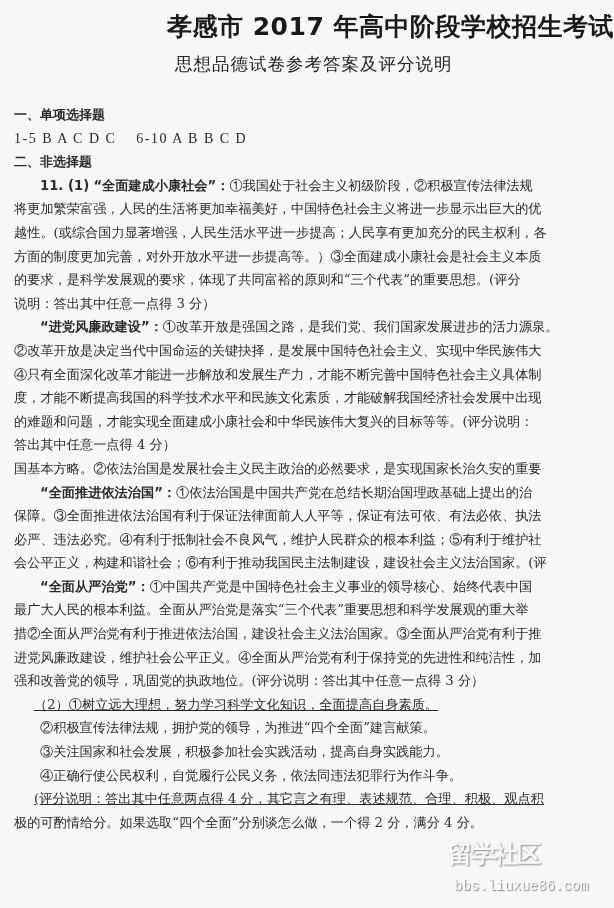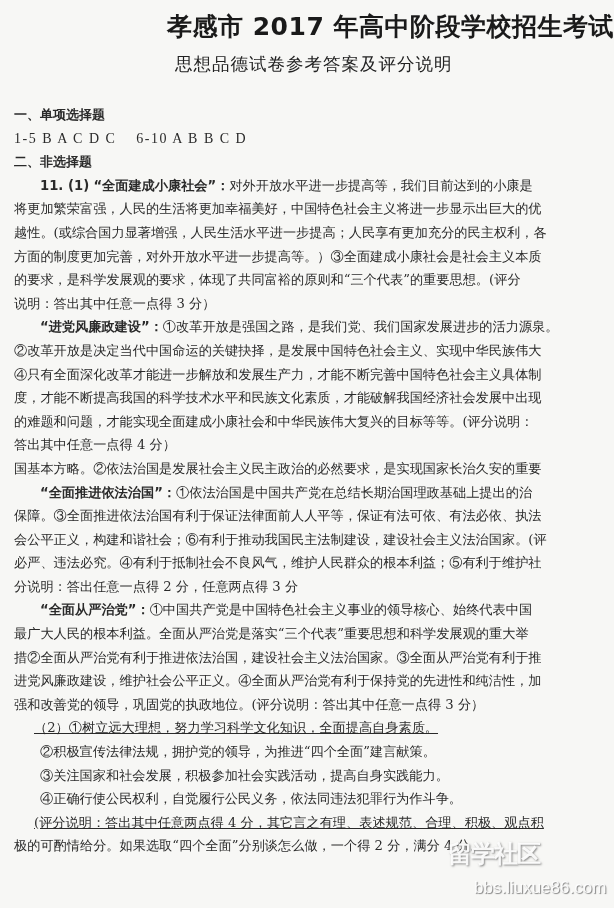--- a/index.html
+++ b/index.html
@@ -37,43 +37,42 @@
     pointer-events: none;
   }
   .wm-main {
     position: absolute; left: 0; top: 0;
     font-family: "DejaVu Sans", "Liberation Sans", sans-serif;
     font-weight: bold; font-size: 24px; color: rgba(255,255,255,0.92);
     text-shadow: 1px 1px 2px rgba(90,90,90,0.7); letter-spacing: -1px;
   }
   .wm-url {
     position: absolute; left: 6px; top: 40px;
-    font-family: Liberation Sans, sans-serif;
-    font-size: 17px; color: rgba(255,255,255,0.9);
+    font-family: Liberation Mono, monospace;
+    font-size: 14px; color: rgba(255,255,255,0.9);
     text-shadow: 1px 1px 1px rgba(100,100,100,0.8);
-    margin-left: 20px;
   }
 </style>
 </head>
 <body>
 
 <div class="page">
   <div class="title">孝感市 2017 年高中阶段学校招生考试</div>
   <div class="subtitle">思想品德试卷参考答案及评分说明</div>
 
   <div class="body">
     <div class="line heading">一、单项选择题</div>
     <div class="line answers">
       <span>1-5 B A C D C</span><span class="gap"></span><span>6-10 A B B C D</span>
     </div>
     <div class="line heading">二、非选择题</div>
 
     <div class="line indent">
       <span class="kw">11. (1)</span>
-      <span class="kw">“全面建成小康社会”：</span><span>对外开放水平进一步提高等，我们目前达到的小康是</span>
+      <span class="kw">“全面建成小康社会”：</span><span>①我国处于社会主义初级阶段，②积极宣传法律法规</span>
     </div>
     <div class="line">将更加繁荣富强，人民的生活将更加幸福美好，中国特色社会主义将进一步显示出巨大的优</div>
     <div class="line">越性。(或综合国力显著增强，人民生活水平进一步提高；人民享有更加充分的民主权利，各</div>
     <div class="line">方面的制度更加完善，对外开放水平进一步提高等。）③全面建成小康社会是社会主义本质</div>
     <div class="line">的要求，是科学发展观的要求，体现了共同富裕的原则和“三个代表”的重要思想。(评分</div>
     <div class="line">说明：答出其中任意一点得 3 分）</div>
 
     <div class="line indent">
       <span class="kw">“进党风廉政建设”：</span><span>①改革开放是强国之路，是我们党、我们国家发展进步的活力源泉。</span>
     </div>
@@ -81,23 +80,22 @@
     <div class="line">④只有全面深化改革才能进一步解放和发展生产力，才能不断完善中国特色社会主义具体制</div>
     <div class="line">度，才能不断提高我国的科学技术水平和民族文化素质，才能破解我国经济社会发展中出现</div>
     <div class="line">的难题和问题，才能实现全面建成小康社会和中华民族伟大复兴的目标等等。(评分说明：</div>
     <div class="line">答出其中任意一点得 4 分）</div>
 
     <div class="line">国基本方略。②依法治国是发展社会主义民主政治的必然要求，是实现国家长治久安的重要</div>
     <div class="line indent">
       <span class="kw">“全面推进依法治国”：</span><span>①依法治国是中国共产党在总结长期治国理政基础上提出的治</span>
     </div>
     <div class="line">保障。③全面推进依法治国有利于保证法律面前人人平等，保证有法可依、有法必依、执法</div>
+    <div class="line">必严、违法必究。④有利于抵制社会不良风气，维护人民群众的根本利益；⑤有利于维护社</div>
     <div class="line">会公平正义，构建和谐社会；⑥有利于推动我国民主法制建设，建设社会主义法治国家。(评</div>
-    <div class="line">必严、违法必究。④有利于抵制社会不良风气，维护人民群众的根本利益；⑤有利于维护社</div>
-    <div class="line">分说明：答出任意一点得 2 分，任意两点得 3 分</div>
 
     <div class="line indent">
       <span class="kw">“全面从严治党”：</span><span>①中国共产党是中国特色社会主义事业的领导核心、始终代表中国</span>
     </div>
     <div class="line">最广大人民的根本利益。全面从严治党是落实“三个代表”重要思想和科学发展观的重大举</div>
     <div class="line">措②全面从严治党有利于推进依法治国，建设社会主义法治国家。③全面从严治党有利于推</div>
     <div class="line">进党风廉政建设，维护社会公平正义。④全面从严治党有利于保持党的先进性和纯洁性，加</div>
     <div class="line">强和改善党的领导，巩固党的执政地位。(评分说明：答出其中任意一点得 3 分）</div>
 
     <div class="line indent2">（2）①树立远大理想，努力学习科学文化知识，全面提高自身素质。</div>

